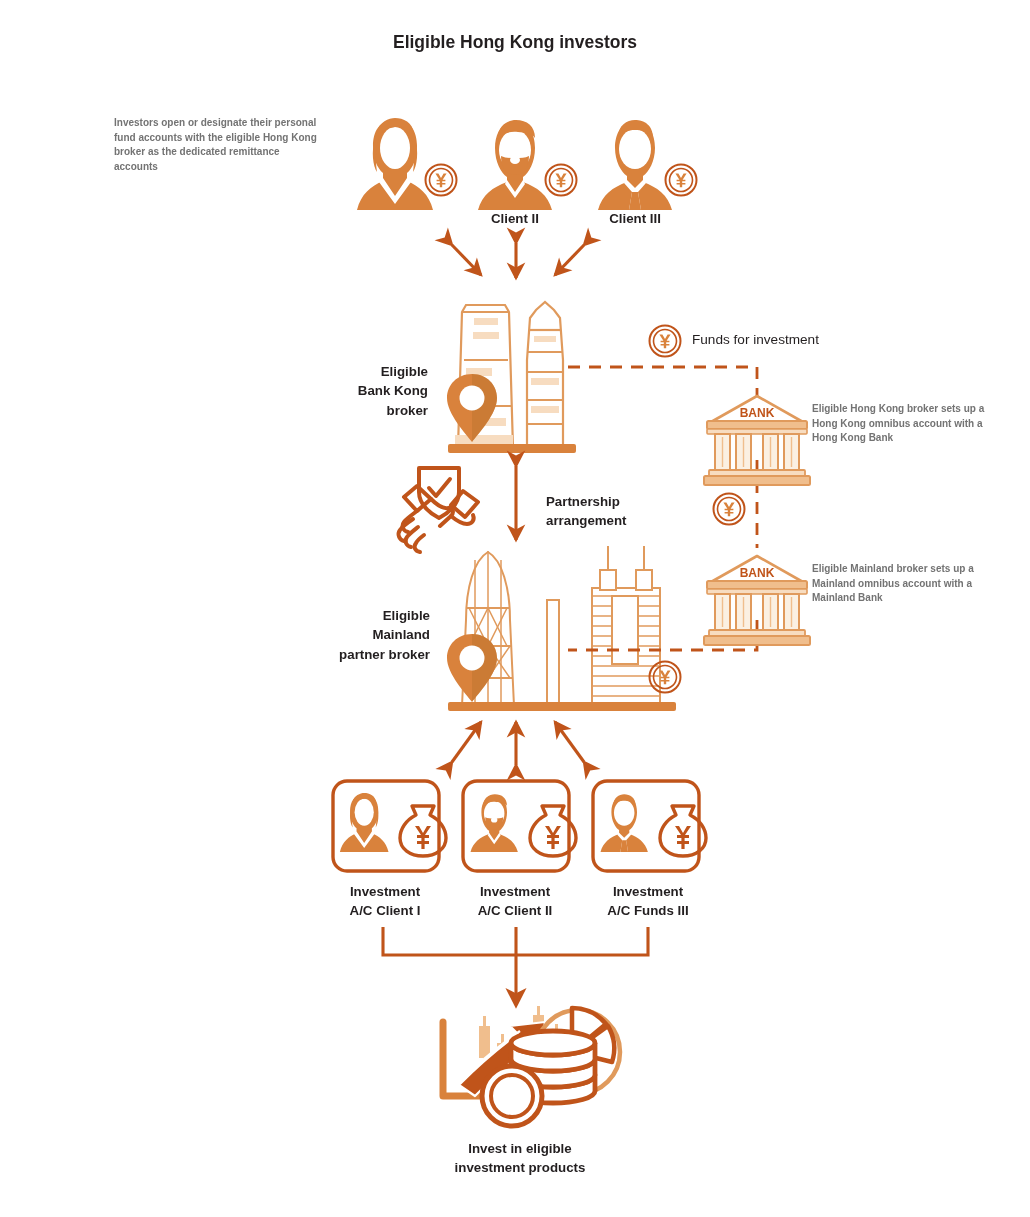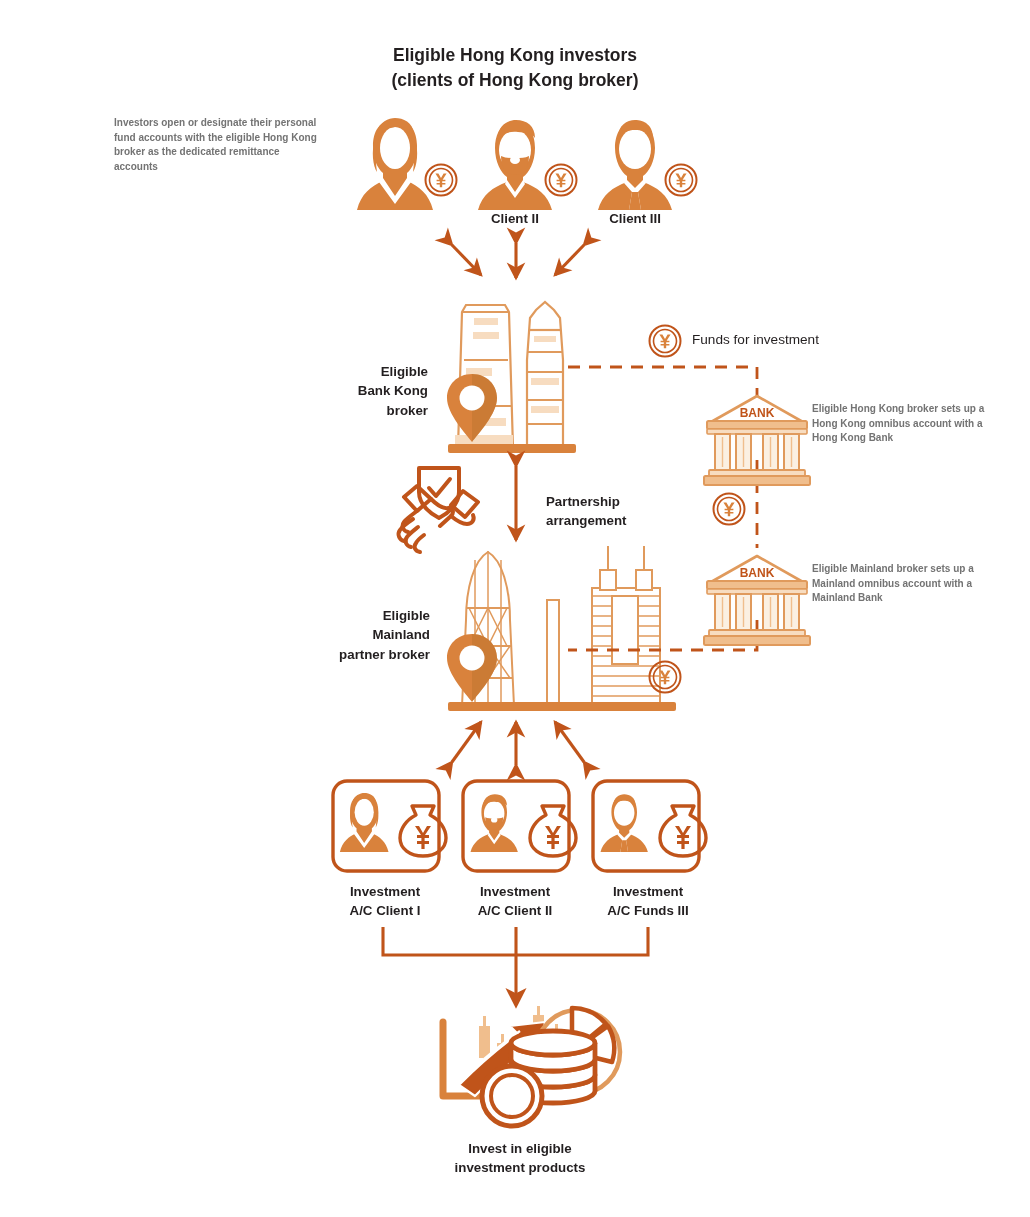--- a/index.html
+++ b/index.html
@@ -2,39 +2,38 @@
 <html><head>
 <meta charset="utf-8">
 <style>
   html,body{margin:0;padding:0;background:#ffffff;}
   body{
     width:1030px;height:1217px;position:relative;overflow:hidden;
     font-family:"Liberation Sans", sans-serif;color:#2b2b2b;
   }
   .abs{position:absolute;}
   .ttl{
-    left:0;right:0;top:43px;text-align:center;
+    left:0;right:0;top:30px;text-align:center;
     font-size:17.5px;font-weight:bold;line-height:1.45;color:#231f20;
   }
   .note{
     font-size:10px;line-height:1.47;font-weight:bold;color:#737373;
   }
   .cap{
     font-size:13.3px;line-height:1.42;font-weight:bold;color:#231f20;text-align:center;
   }
   .capL{font-size:13.3px;line-height:1.45;font-weight:bold;color:#231f20;text-align:right;}
   svg{display:block;overflow:visible;}
   .layer{position:absolute;left:0;top:0;width:1030px;height:1217px;pointer-events:none;}
 </style>
 </head>
 <body>
 
 <div class="abs ttl">
   <div>Eligible Hong Kong investors</div>
-  <div>(clients of Hong Kong broker)</div>
 </div>
 
 <div class="abs note" style="left:114px;top:116px;width:206px;">Investors open or designate their personal fund accounts with the eligible Hong Kong broker as the dedicated remittance accounts</div>
 
 <div class="abs note" style="left:812px;top:402px;width:196px;">Eligible Hong Kong broker sets up a Hong Kong omnibus account with a Hong Kong Bank</div>
 <div class="abs note" style="left:812px;top:562px;width:186px;">Eligible Mainland broker sets up a Mainland omnibus account with a Mainland Bank</div>
 
 <div class="abs cap" style="left:335px;top:194px;width:120px;text-decoration:underline;">Client I</div>
 <div class="abs cap" style="left:455px;top:210px;width:120px;">Client II</div>
 <div class="abs cap" style="left:573px;top:210px;width:124px;">Client III</div>

